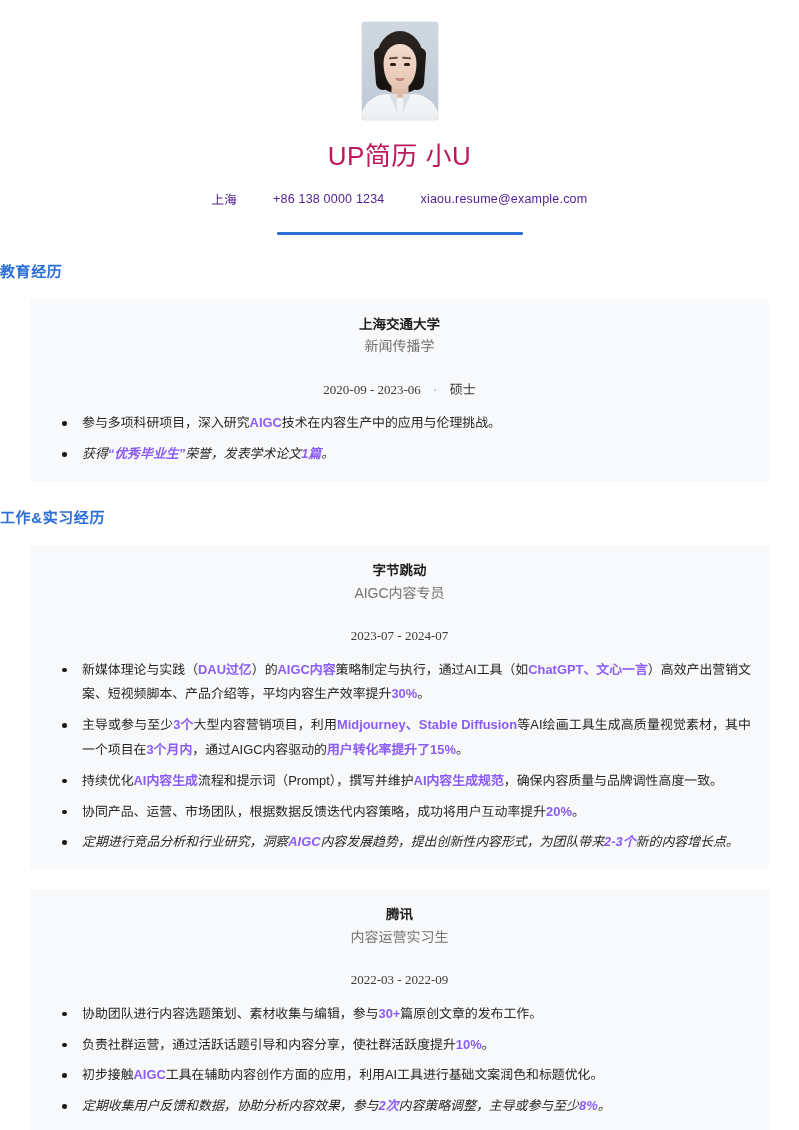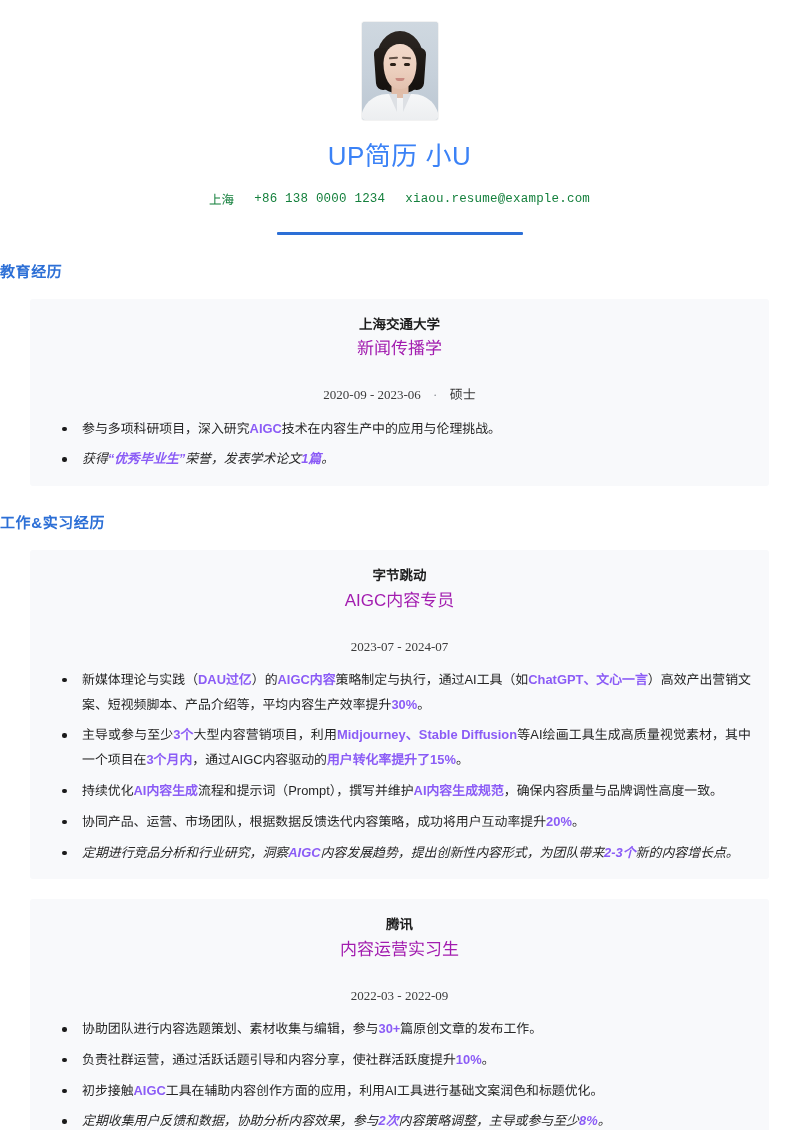--- a/index.html
+++ b/index.html
@@ -140,34 +140,33 @@
   .av-collar-r {
     right: 27px;
     border-width: 0 0 18px 8px;
     border-color: transparent transparent transparent #dde0e4;
   }
 
   .resume-name {
     font-size: 26px;
     font-weight: 400;
     letter-spacing: .5px;
-    color: #3b82f6;
+    color: #be185d;
     margin: 21px 0 0;
     line-height: 1.2;
   }
   .contact-row {
     margin-top: 17px;
     display: flex;
     justify-content: center;
     align-items: center;
-    gap: 20px;
+    gap: 36px;
     font-size: 12.5px;
-    color: #15803d;
+    color: #4c1d95;
     letter-spacing: .2px;
-    font-family: Liberation Mono, monospace;
   }
   .contact-item { white-space: nowrap; }
   .header-rule {
     width: 246px;
     height: 2.5px;
     background: #2c6fd6;
     margin: 24px auto 0;
     border-radius: 1px;
   }
 
@@ -189,22 +188,22 @@
   .card + .card { margin-top: 20px; }
 
   .entry-head { text-align: center; }
   .entry-org {
     font-size: 13.5px;
     font-weight: 700;
     color: #1c1c1c;
     line-height: 1.45;
   }
   .entry-role {
-    font-size: 17px;
-    color: #a21caf;
+    font-size: 14px;
+    color: #737373;
     line-height: 1.7;
     margin-top: 1px;
   }
   .entry-meta {
     font-size: 13px;
     color: #3a3a3a;
     line-height: 1.8;
     margin-top: 19px;
     font-family: Liberation Serif, serif;
   }

